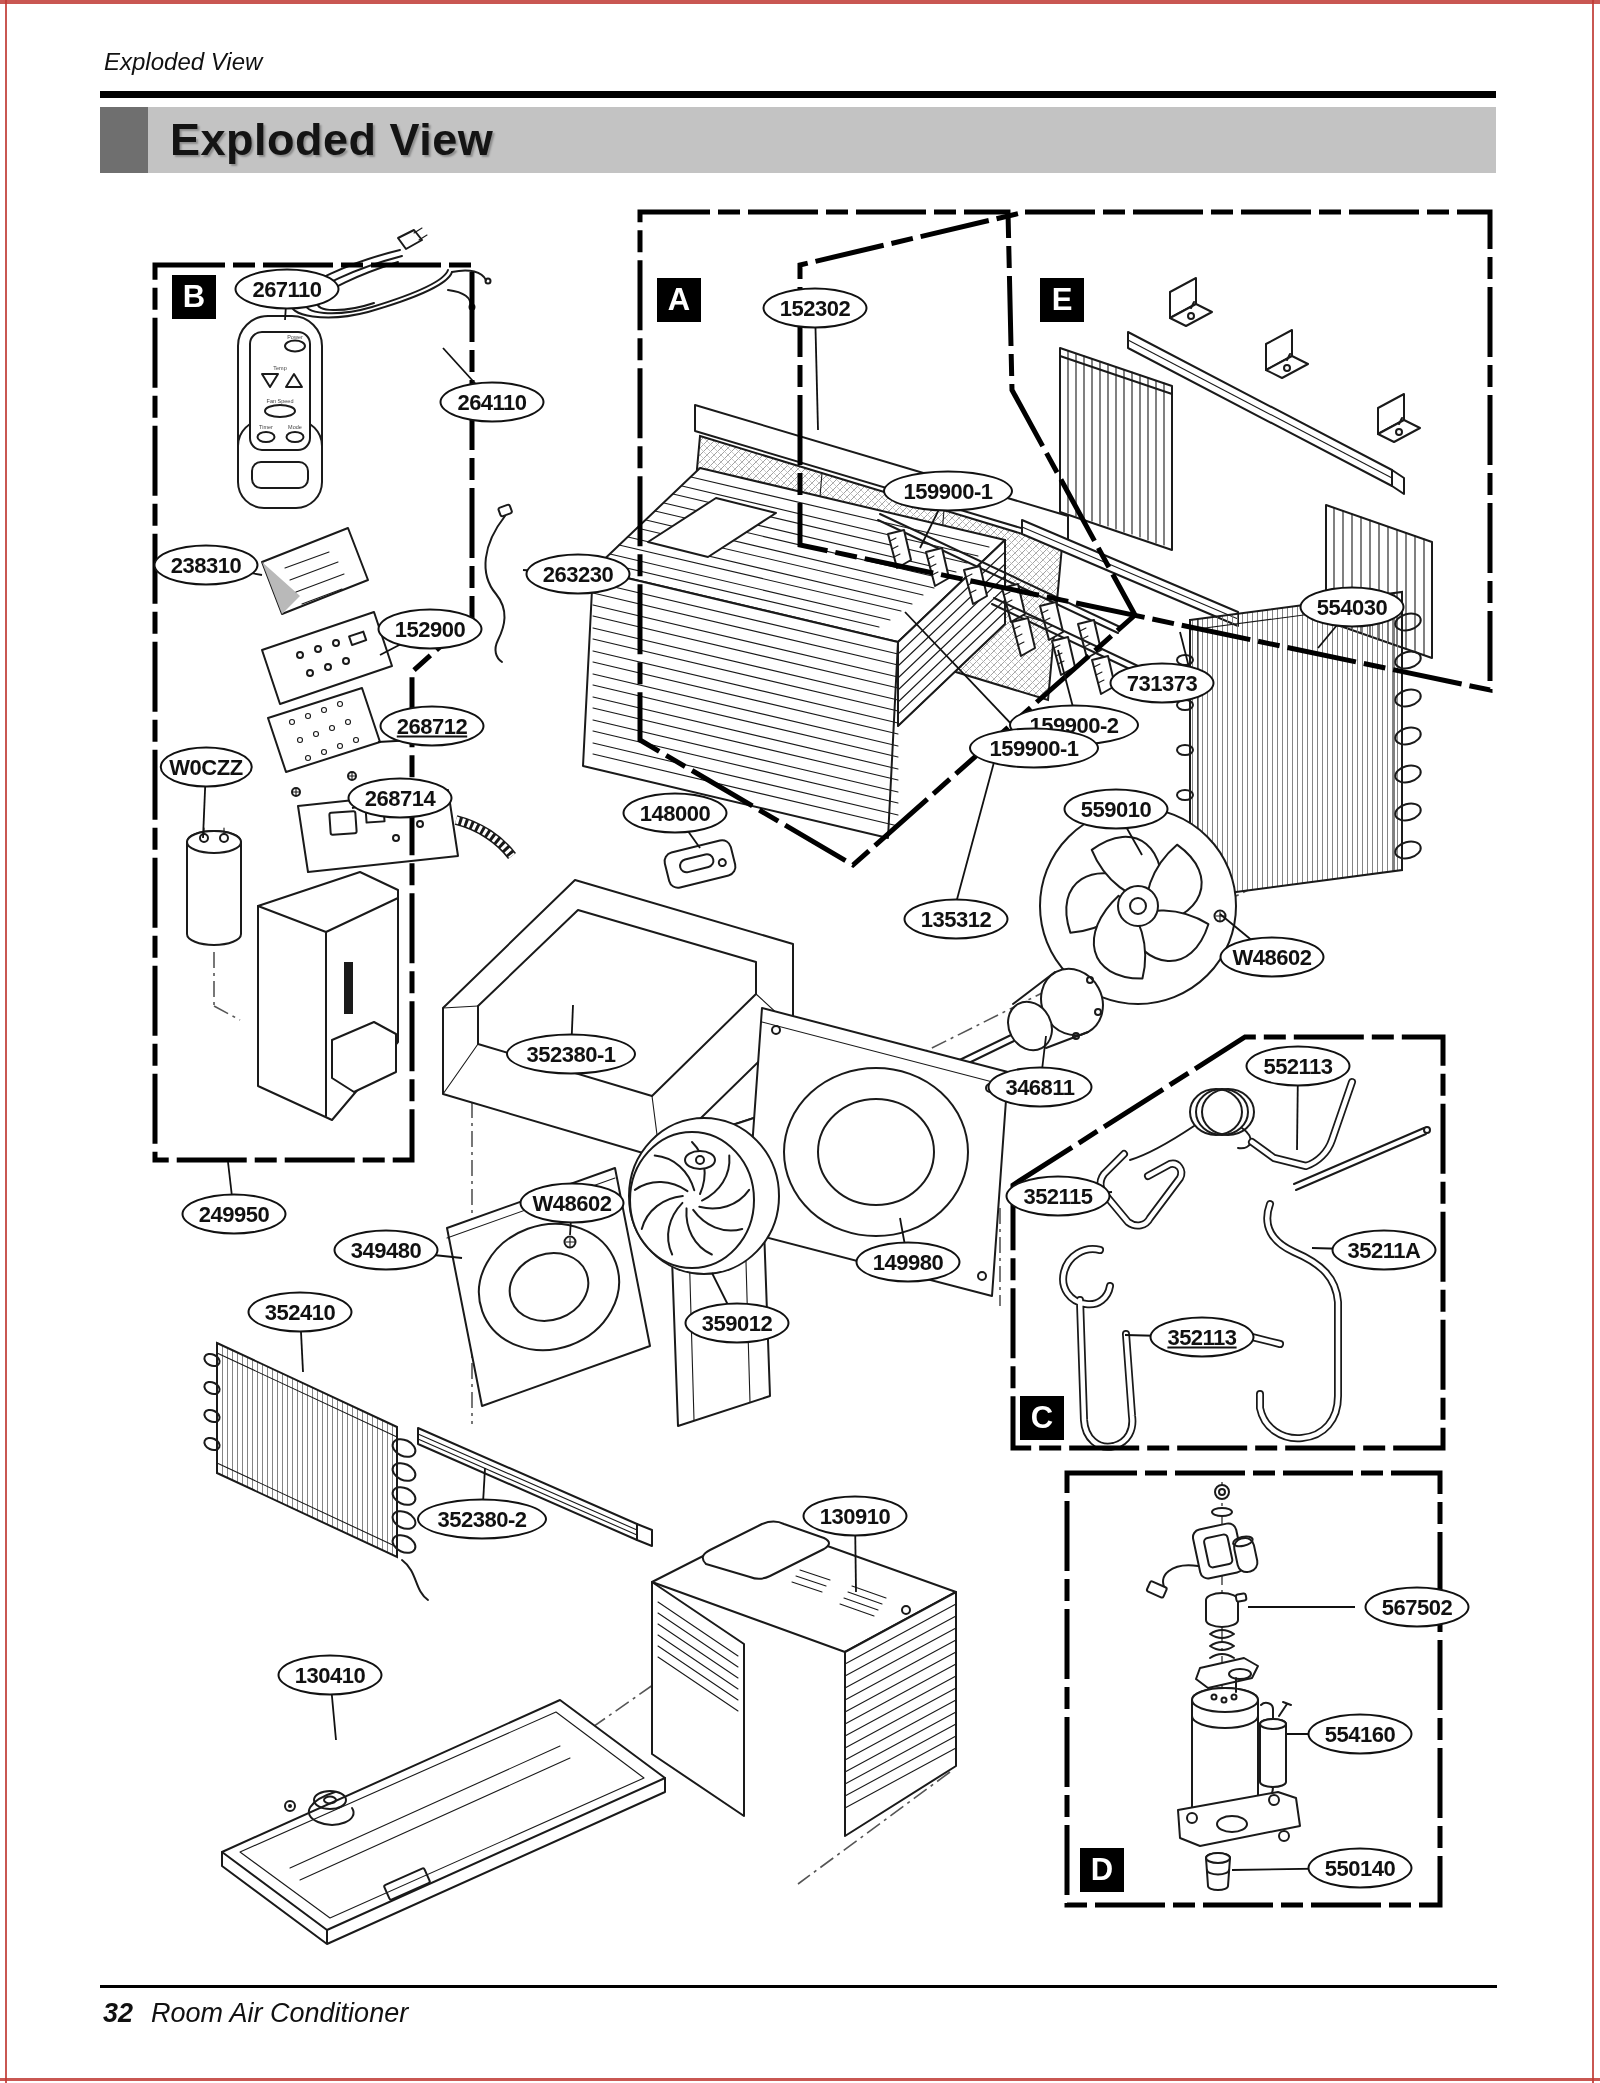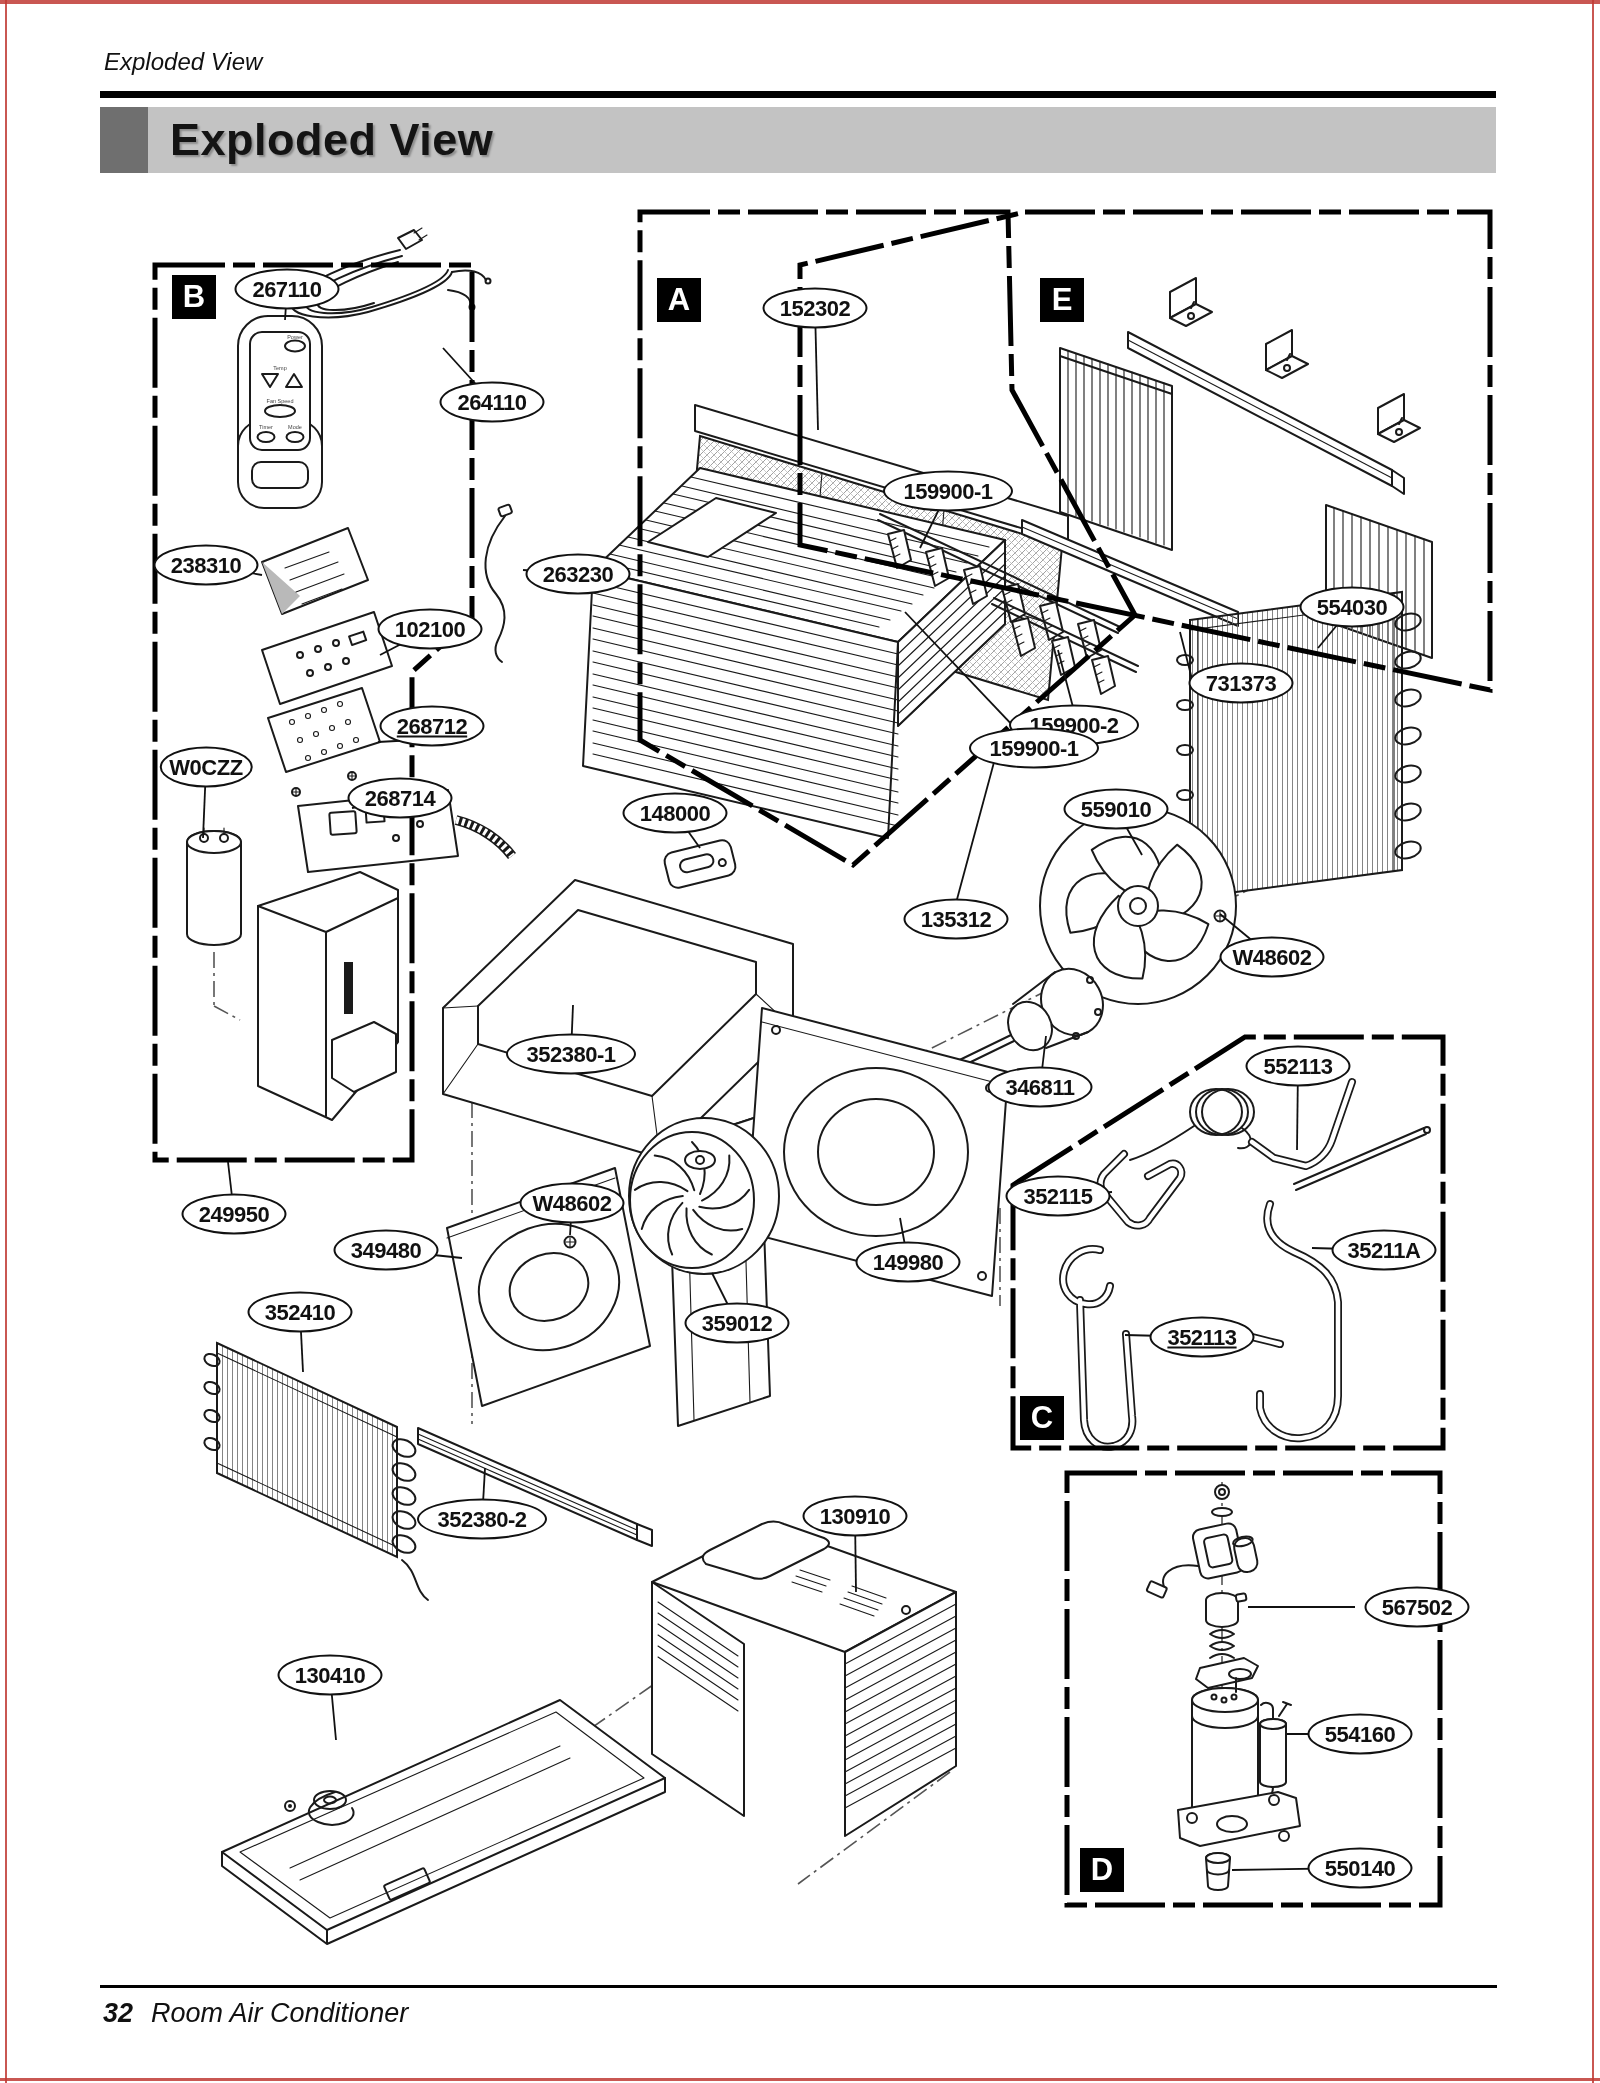--- a/index.html
+++ b/index.html
@@ -482,30 +482,30 @@
           <line x1="1355" y1="1607" x2="1248" y2="1607" class="leader"></line>
           <line x1="1360" y1="1734" x2="1287" y2="1734" class="leader"></line>
           <line x1="1360" y1="1868" x2="1232" y2="1870" class="leader"></line>
         </g>
     </svg>
     <div id="callout-layer" style="position:absolute;left:0;top:0;width:1600px;height:2083px;z-index:2;">
         <div class="callout" style="left: 287px; top: 289px; width: 101px;">267110</div>
         <div class="callout" style="left: 492px; top: 402px; width: 101px;">264110</div>
         <div class="callout" style="left: 206px; top: 565px; width: 101px;">238310</div>
         <div class="callout" style="left: 578px; top: 574px; width: 101px;">263230</div>
-        <div class="callout" style="left: 430px; top: 629px; width: 101px;">102100</div>
+        <div class="callout" style="left: 430px; top: 629px; width: 101px;">152900</div>
         <div class="callout" style="left: 432px; top: 726px; width: 101px; text-decoration: underline;">268712</div>
         <div class="callout" style="left: 206px; top: 767px; width: 88.5px;">W0CZZ</div>
         <div class="callout" style="left: 400px; top: 798px; width: 101px;">268714</div>
         <div class="callout" style="left: 234px; top: 1214px; width: 101px;">249950</div>
         <div class="callout" style="left: 815px; top: 308px; width: 101px;">152302</div>
         <div class="callout" style="left: 948px; top: 491px; width: 126px;">159900-1</div>
         <div class="callout" style="left: 1074px; top: 711px; width: 126px; margin-top: 14px;">159900-2</div>
         <div class="callout" style="left: 1034px; top: 748px; width: 126px;">159900-1</div>
-        <div class="callout" style="left: 1241px; top: 683px; width: 101px;">731373</div>
+        <div class="callout" style="left: 1162px; top: 683px; width: 101px;">731373</div>
         <div class="callout" style="left: 1352px; top: 607px; width: 101px;">554030</div>
         <div class="callout" style="left: 675px; top: 813px; width: 101px;">148000</div>
         <div class="callout" style="left: 956px; top: 903px; width: 101px; margin-top: 16px;">135312</div>
         <div class="callout" style="left: 1116px; top: 809px; width: 101px;">559010</div>
         <div class="callout" style="left: 1272px; top: 957px; width: 101px;">W48602</div>
         <div class="callout" style="left: 1040px; top: 1087px; width: 101px;">346811</div>
         <div class="callout" style="left: 1298px; top: 1066px; width: 101px;">552113</div>
         <div class="callout" style="left: 1058px; top: 1196px; width: 101px;">352115</div>
         <div class="callout" style="left: 1384px; top: 1250px; width: 101px;">35211A</div>
         <div class="callout" style="left: 1202px; top: 1337px; width: 101px; text-decoration: underline;">352113</div>

